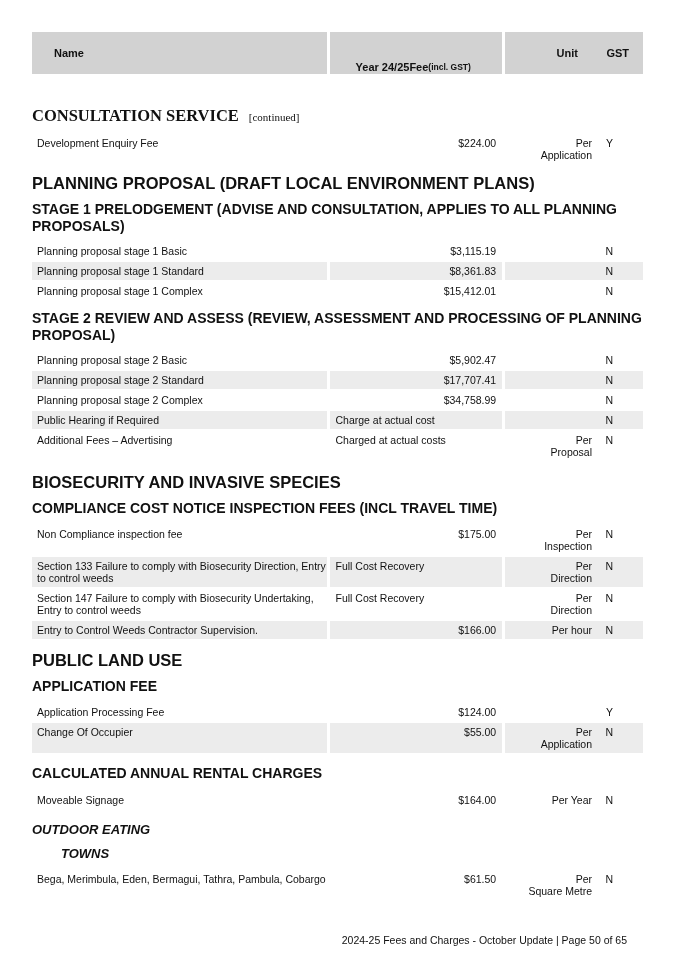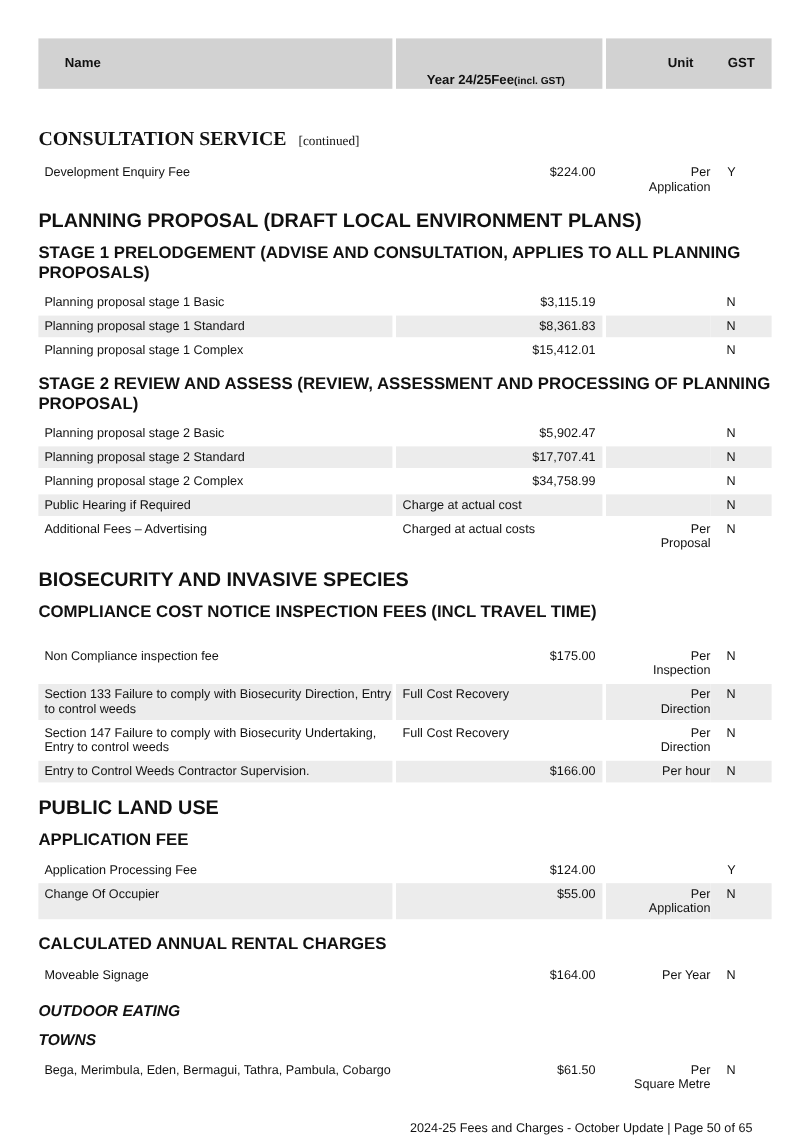--- a/index.html
+++ b/index.html
@@ -114,21 +114,21 @@
       <div class="row">
         <div class="name">Additional Fees – Advertising</div>
         <div class="fee txt">Charged at actual costs</div>
         <div class="unit">Per<br>Proposal</div>
         <div class="gst">N</div>
       </div>
     </div>
 
   <div class="h1" style="margin-top:12px;">BIOSECURITY AND INVASIVE SPECIES</div>
   <div class="h2" style="margin-top:8px;">COMPLIANCE COST NOTICE INSPECTION FEES (INCL TRAVEL TIME)</div>
-  <div id="rows-compliance" style="margin-top:20px;">
+  <div id="rows-compliance" style="margin-top:8px;">
       <div class="row">
         <div class="name">Non Compliance inspection fee</div>
         <div class="fee">$175.00</div>
         <div class="unit">Per<br>Inspection</div>
         <div class="gst">N</div>
       </div>
       <div class="row shade">
         <div class="name">Section 133 Failure to comply with Biosecurity Direction, Entry to control weeds</div>
         <div class="fee txt">Full Cost Recovery</div>
         <div class="unit">Per<br>Direction</div>
@@ -167,21 +167,21 @@
   <div class="h2" style="margin-top:12px;">CALCULATED ANNUAL RENTAL CHARGES</div>
   <div id="rows-rental" style="margin-top:9px;">
       <div class="row">
         <div class="name">Moveable Signage</div>
         <div class="fee">$164.00</div>
         <div class="unit">Per Year</div>
         <div class="gst">N</div>
       </div>
     </div>
   <div class="h2" style="margin-top:12px;font-size:13px;font-style:italic;">OUTDOOR EATING</div>
-  <div class="h3i" style="margin-top:8px;">TOWNS</div>
+  <div class="h3i" style="margin-top:8px;margin-left:29px;">TOWNS</div>
   <div id="rows-towns" style="margin-top:9px;">
       <div class="row">
         <div class="name">Bega, Merimbula, Eden, Bermagui, Tathra, Pambula, Cobargo</div>
         <div class="fee">$61.50</div>
         <div class="unit">Per<br>Square Metre</div>
         <div class="gst">N</div>
       </div>
     </div>
 
 </div>

